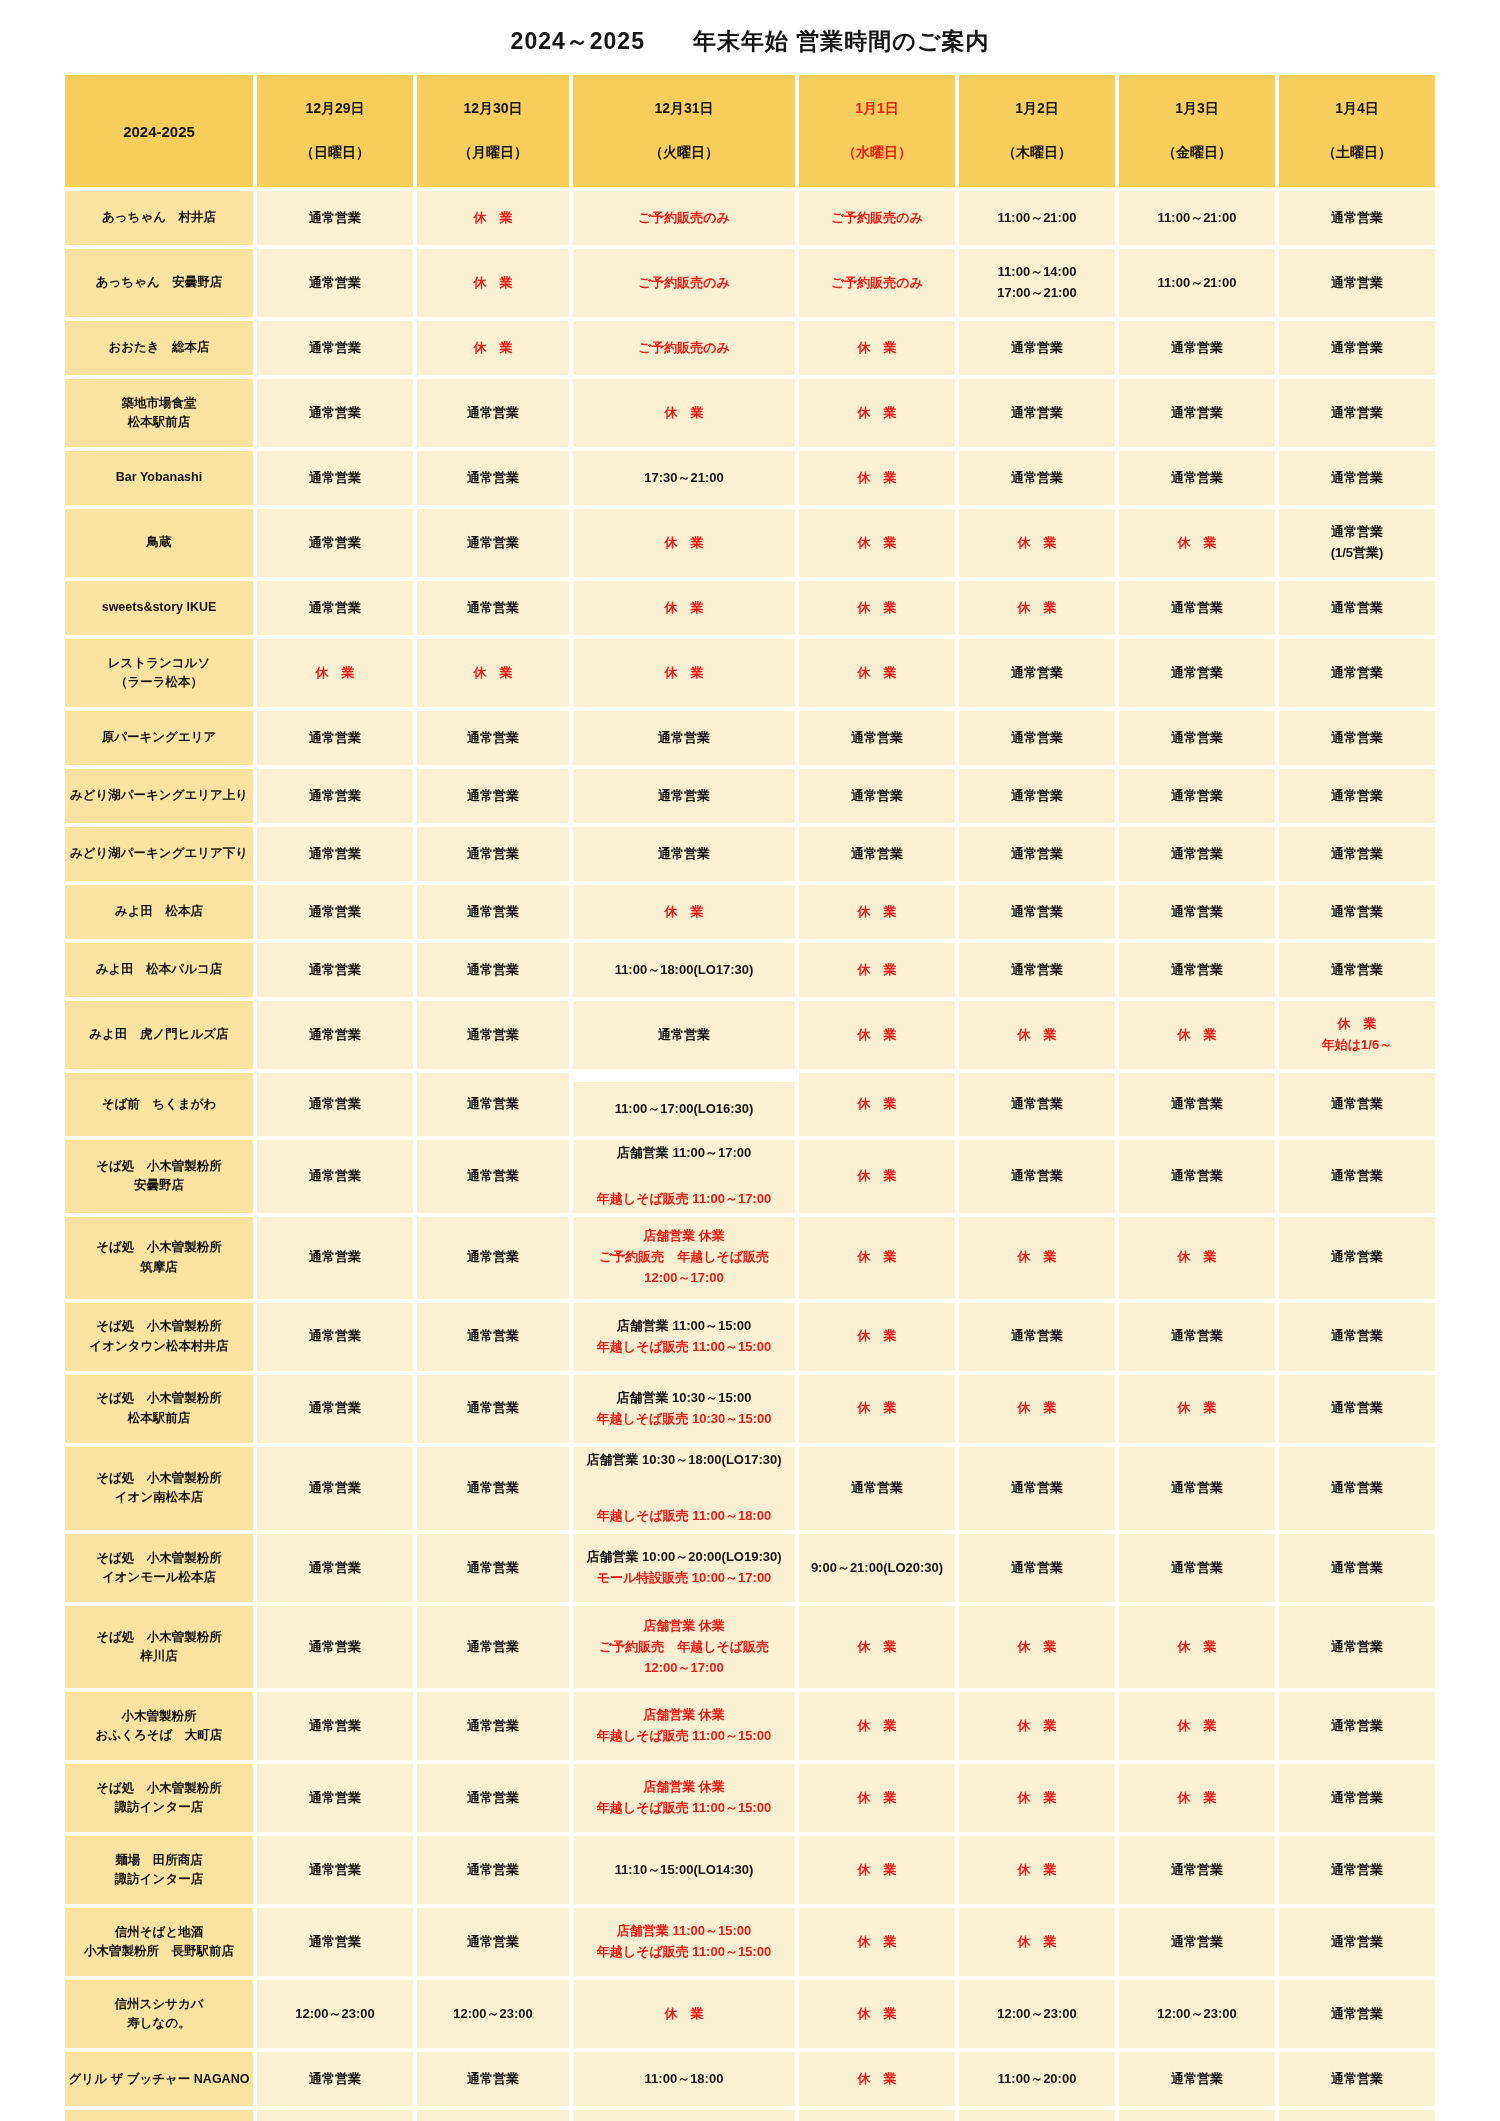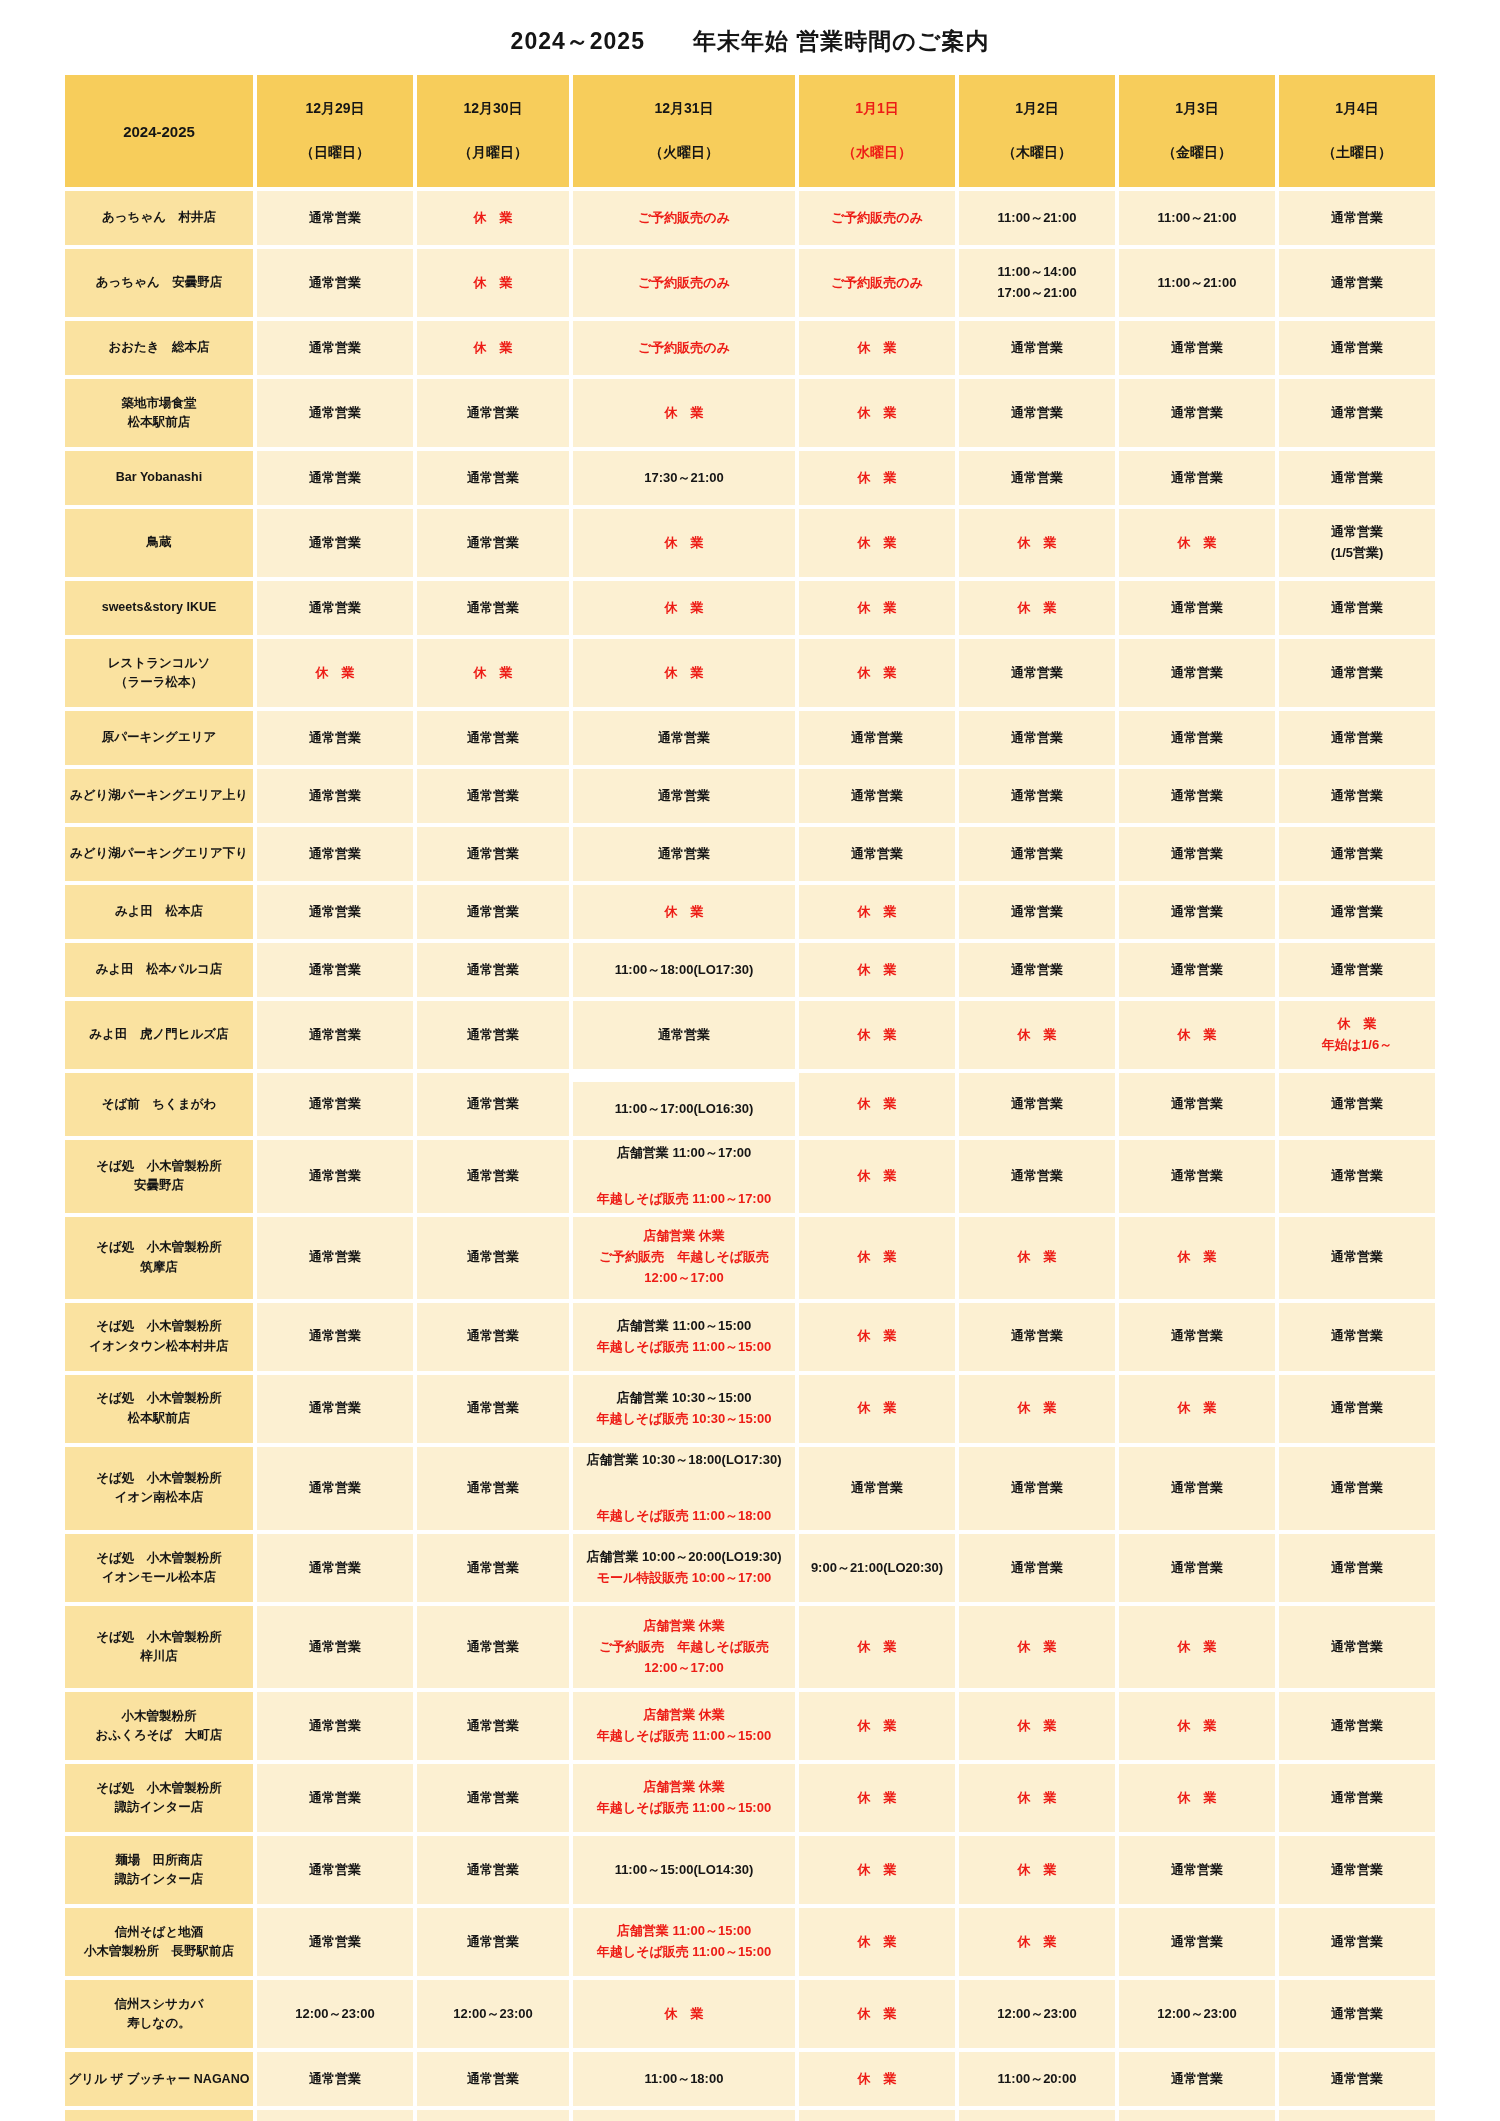--- a/index.html
+++ b/index.html
@@ -524,21 +524,21 @@
         <div class="ln k">通常営業</div>
       </div></div>
     <div class="row" style="display: contents;"><div class="namecell" style="min-height: 62px;">
         <div class="ln k">麺場　田所商店</div>
         <div class="ln k">諏訪インター店</div>
       </div><div class="cell" style="min-height: 62px;">
         <div class="ln k">通常営業</div>
       </div><div class="cell" style="min-height: 62px;">
         <div class="ln k">通常営業</div>
       </div><div class="cell" style="min-height: 62px;">
-        <div class="ln k">11:00～15:00(LO14:30)</div>
+        <div class="ln k">11:10～15:00(LO14:30)</div>
       </div><div class="cell" style="min-height: 62px;">
         <div class="ln r">休　業</div>
       </div><div class="cell" style="min-height: 62px;">
         <div class="ln r">休　業</div>
       </div><div class="cell" style="min-height: 62px;">
         <div class="ln k">通常営業</div>
       </div><div class="cell" style="min-height: 62px;">
         <div class="ln k">通常営業</div>
       </div></div>
     <div class="row" style="display: contents;"><div class="namecell" style="min-height: 62px;">

